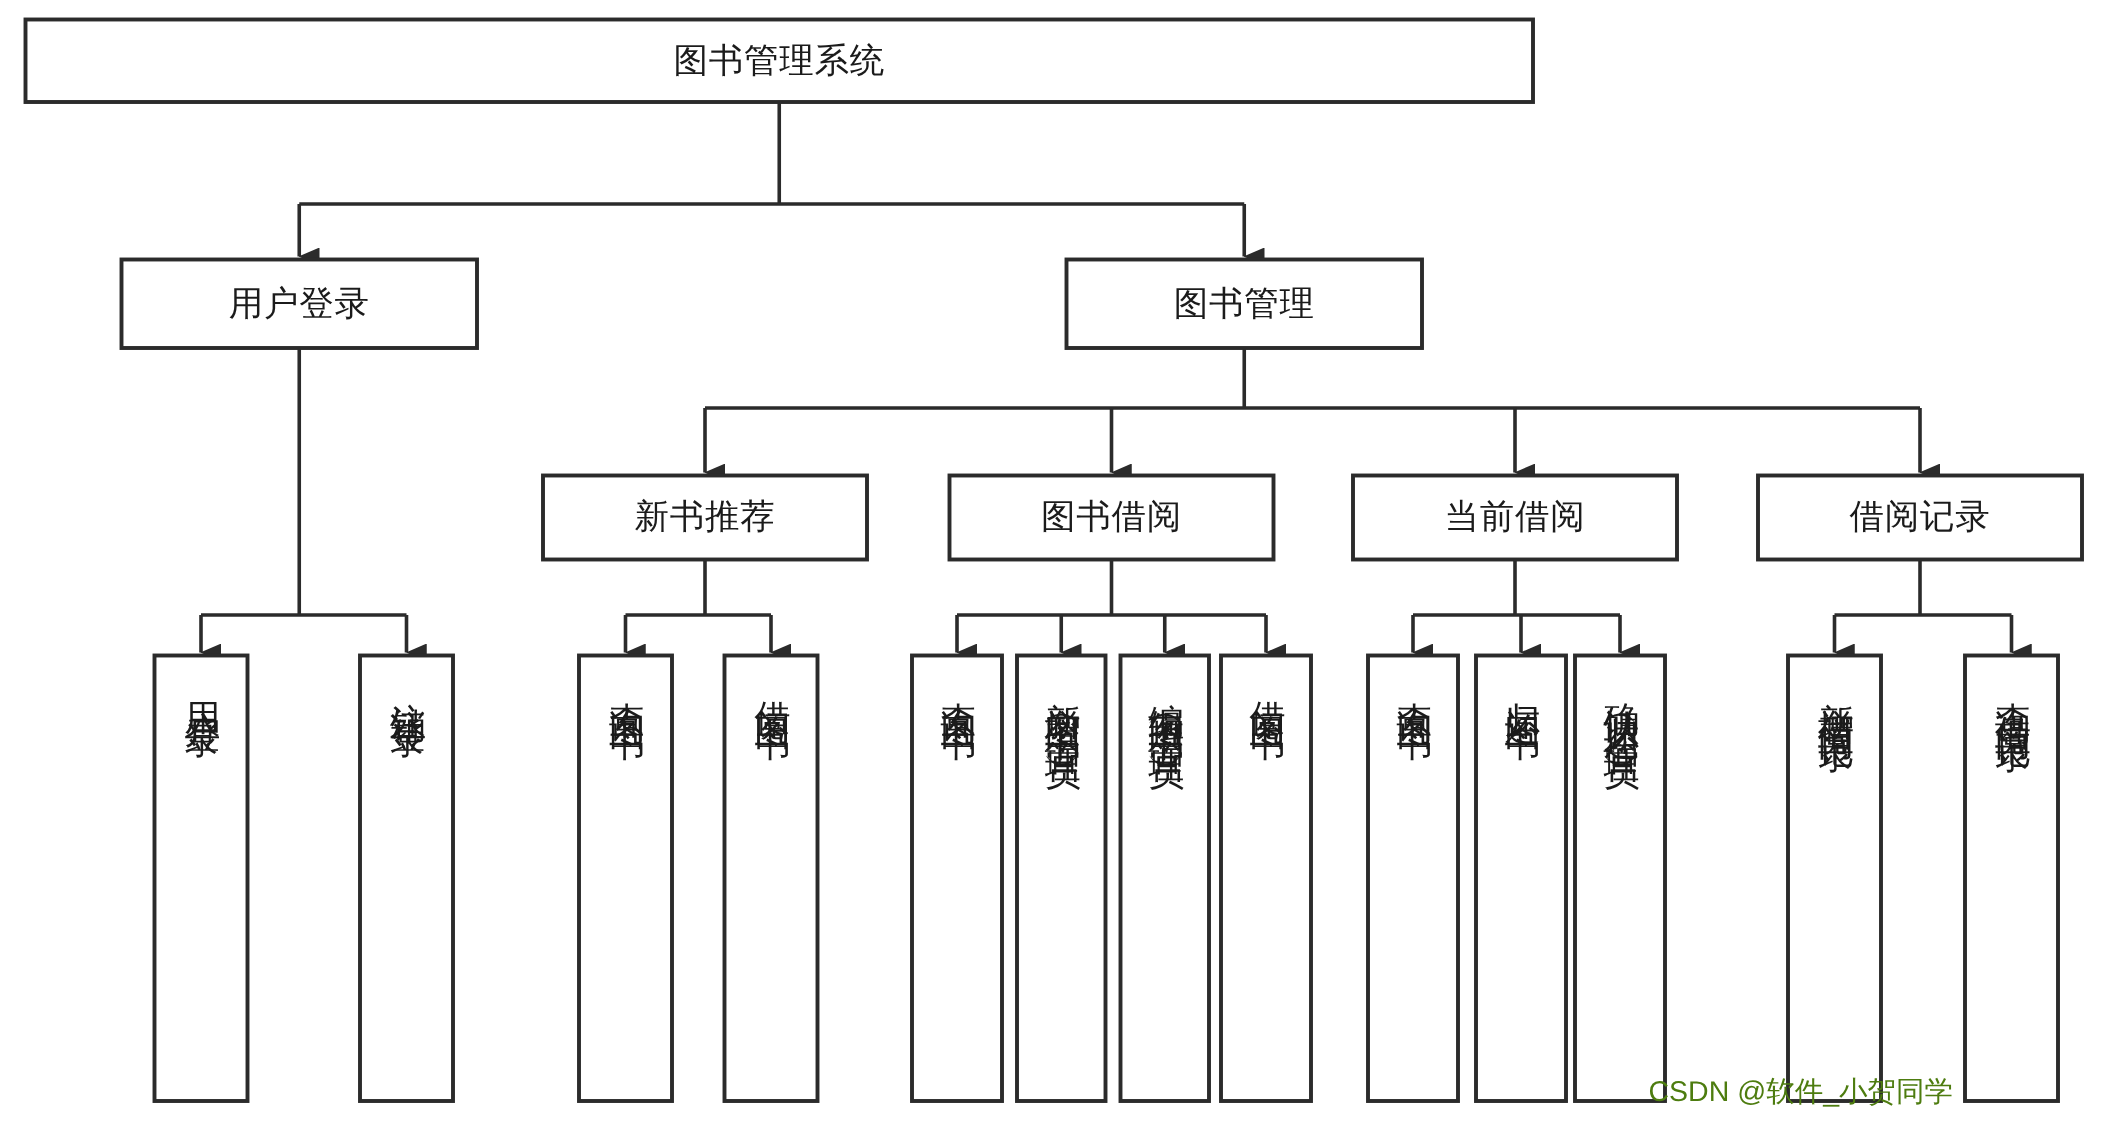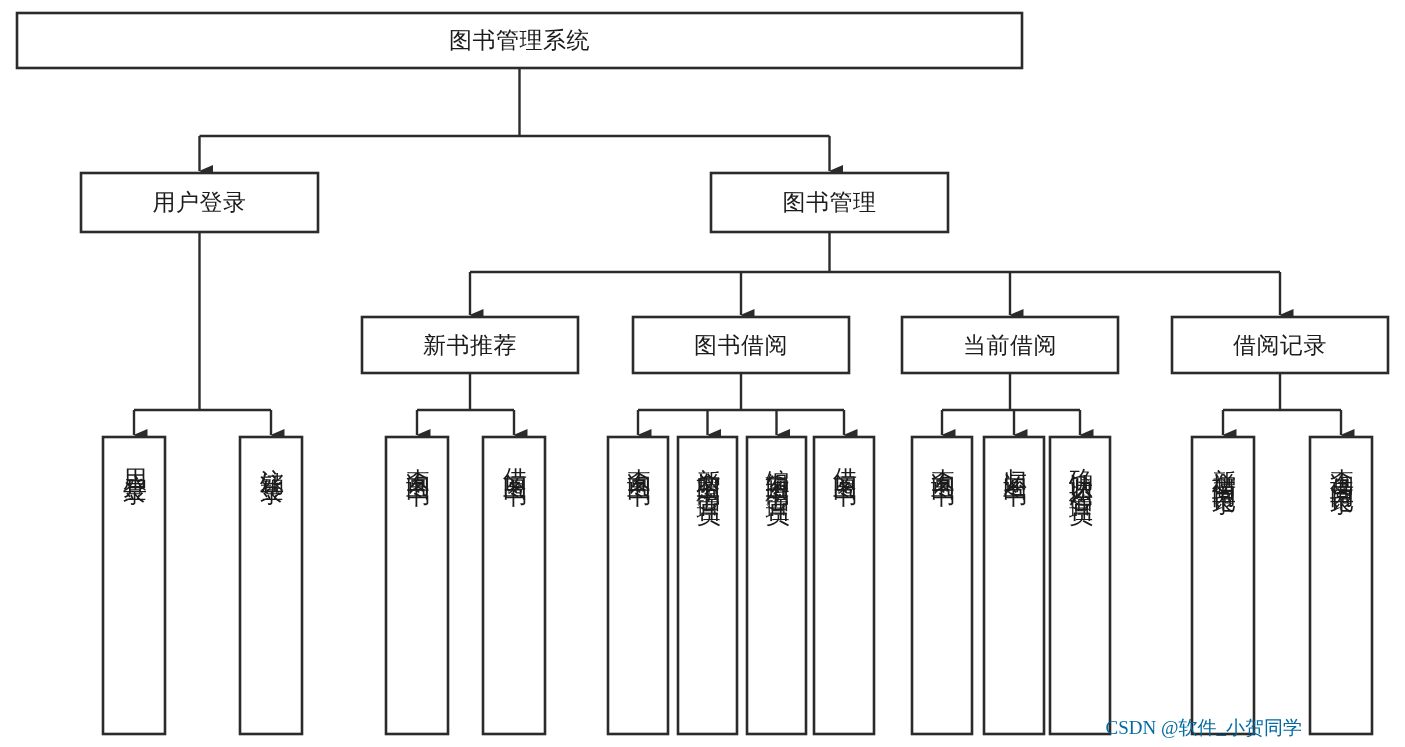--- a/index.html
+++ b/index.html
@@ -66,23 +66,23 @@
     line-height: 1.08;
     color: #1b1b1b;
     letter-spacing: 5px;
     white-space: nowrap;
     text-align: start;
   }
   .watermark {
     position: absolute;
     right: 14px;
     bottom: 6px;
-    font-family: Liberation Serif, serif;
+    font-family: Liberation Sans, sans-serif;
     font-size: 19px;
-    color: #0369a1;
+    color: #4d7c0f;
     white-space: nowrap;
     user-select: none;
   }
 </style>
 </head>
 <body>
 
 <div id="diagram-root">
 
   <svg id="flowchart" viewBox="0 0 1405 747">

